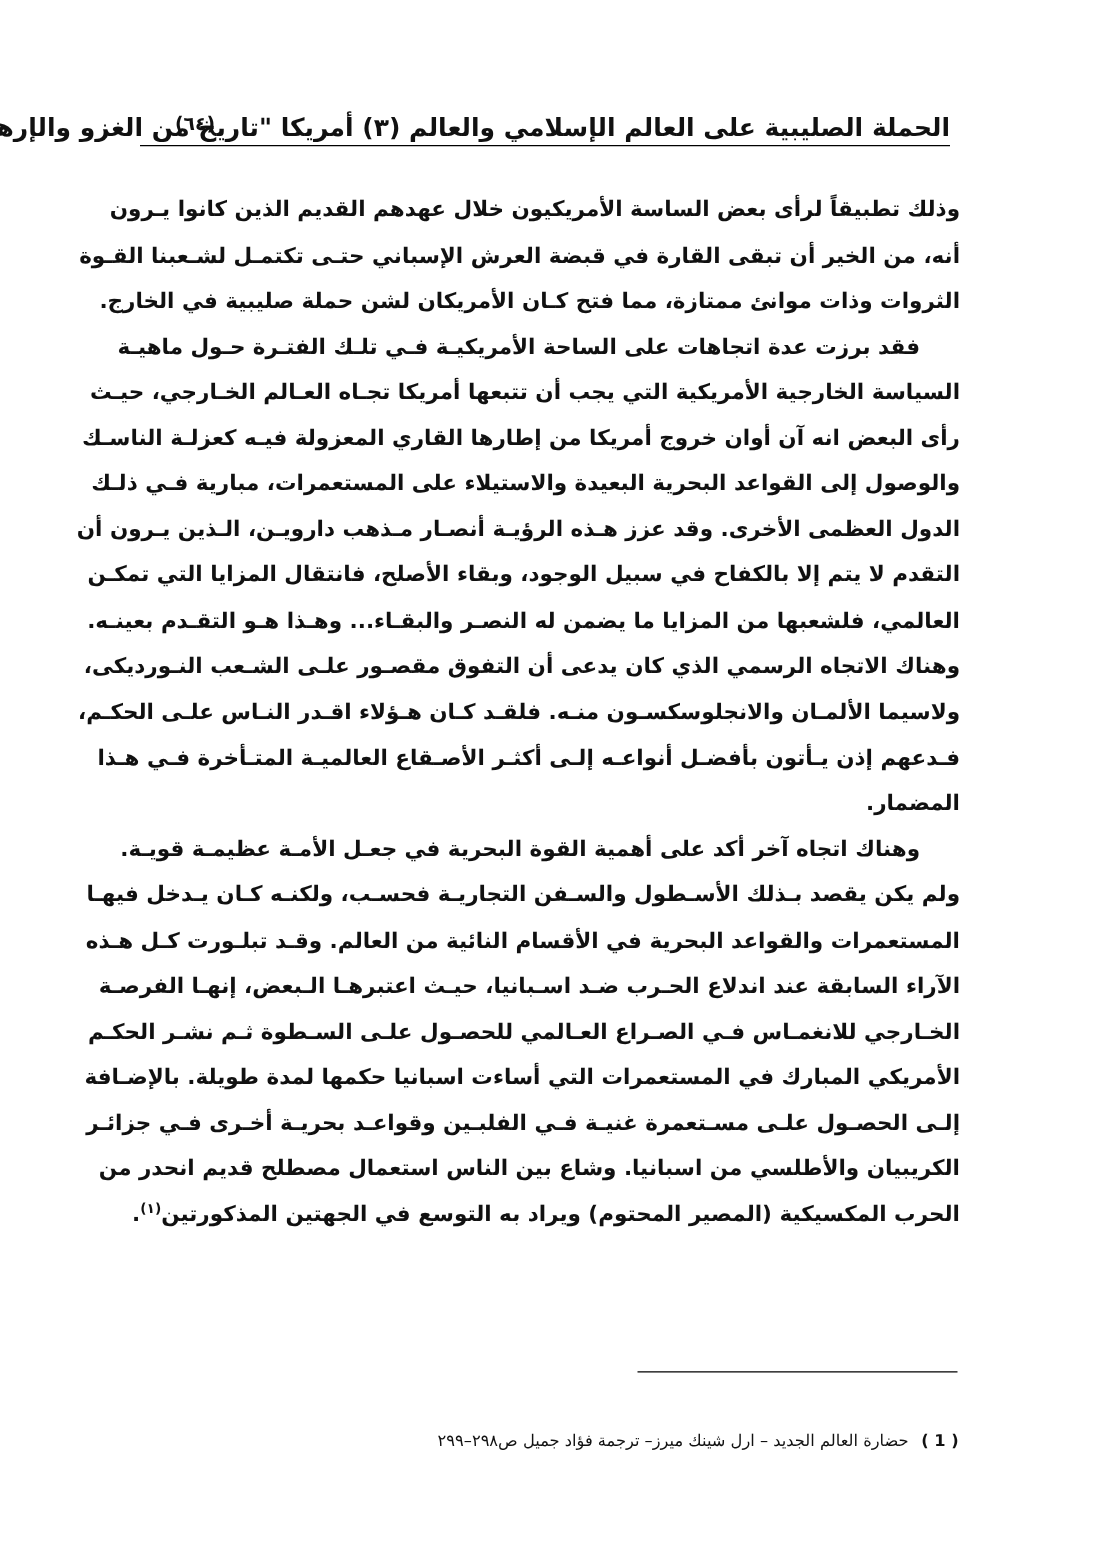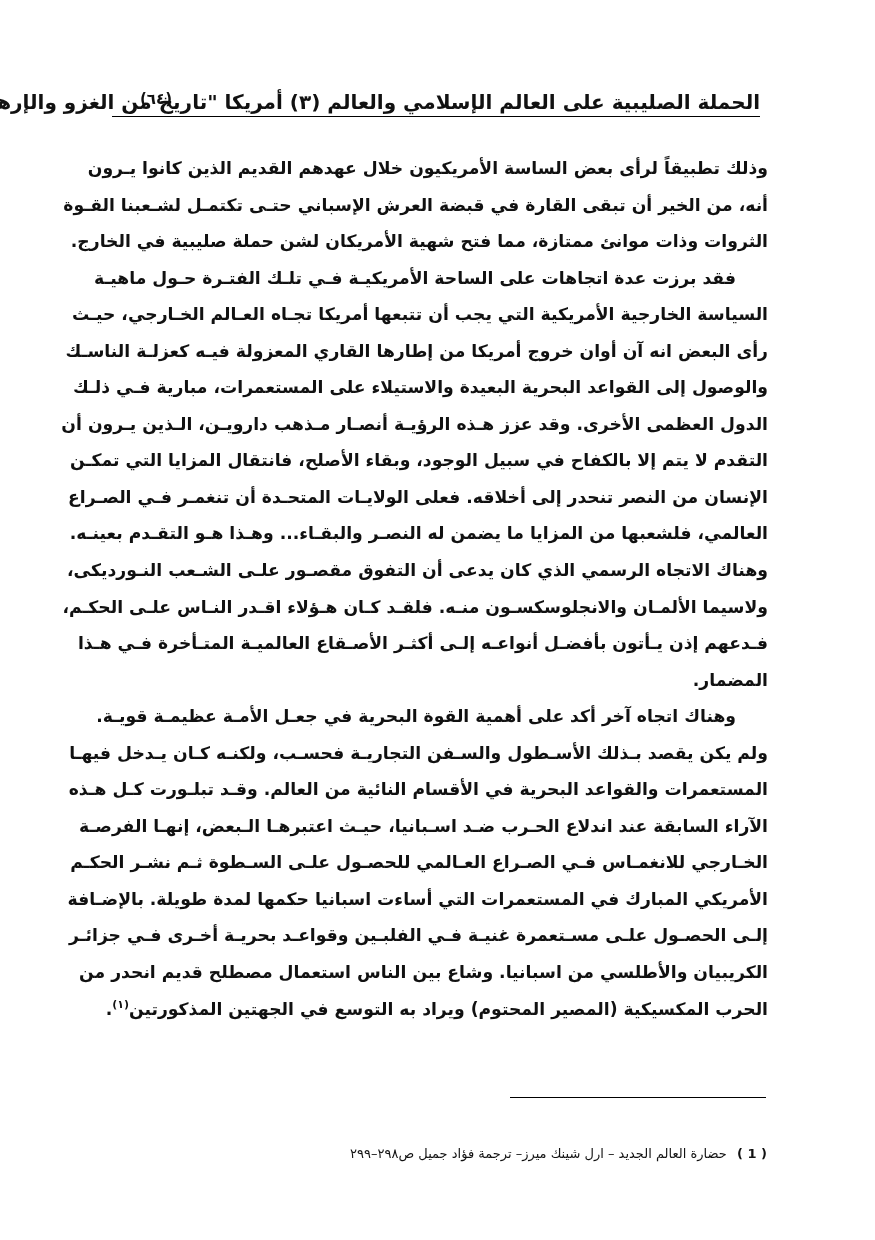--- a/index.html
+++ b/index.html
@@ -104,31 +104,30 @@
 <div class="header">
   <span class="header-title">الحملة الصليبية على العالم الإسلامي والعالم (٣) أمريكا "تاريخ من الغزو والإرهاب"..</span>
   <span class="header-page">(٦٤)</span>
 </div>
 
 <div class="body-text">
 
   <div>
     <span class="line">وذلك تطبيقاً لرأى بعض الساسة الأمريكيون خلال عهدهم القديم الذين كانوا يـرون</span>
     <span class="line">أنه، من الخير أن تبقى القارة في قبضة العرش الإسباني حتـى تكتمـل لشـعبنا القـوة</span>
-    <span class="line last">الثروات وذات موانئ ممتازة، مما فتح شهية الأمريكان لشن حملة صليبية في الخارج.</span>
+    <span class="line last">الثروات وذات موانئ ممتازة، مما فتح كـان الأمريكان لشن حملة صليبية في الخارج.</span>
   </div>
 
   <div>
     <span class="line indent">فقد برزت عدة اتجاهات على الساحة الأمريكيـة فـي تلـك الفتـرة حـول ماهيـة</span>
     <span class="line">السياسة الخارجية الأمريكية التي يجب أن تتبعها أمريكا تجـاه العـالم الخـارجي، حيـث</span>
     <span class="line">رأى البعض انه آن أوان خروج أمريكا من إطارها القاري المعزولة فيـه كعزلـة الناسـك</span>
     <span class="line">والوصول إلى القواعد البحرية البعيدة والاستيلاء على المستعمرات، مبارية فـي ذلـك</span>
     <span class="line">الدول العظمى الأخرى. وقد عزز هـذه الرؤيـة أنصـار مـذهب دارويـن، الـذين يـرون أن</span>
     <span class="line">التقدم لا يتم إلا بالكفاح في سبيل الوجود، وبقاء الأصلح، فانتقال المزايا التي تمكـن</span>
-    <span class="line">الإنسان من النصر تنحدر إلى أخلاقه. فعلى الولايـات المتحـدة أن تنغمـر فـي الصـراع</span>
     <span class="line">العالمي، فلشعبها من المزايا ما يضمن له النصـر والبقـاء... وهـذا هـو التقـدم بعينـه.</span>
     <span class="line">وهناك الاتجاه الرسمي الذي كان يدعى أن التفوق مقصـور علـى الشـعب النـورديكى،</span>
     <span class="line">ولاسيما الألمـان والانجلوسكسـون منـه. فلقـد كـان هـؤلاء اقـدر النـاس علـى الحكـم،</span>
     <span class="line">فـدعهم إذن يـأتون بأفضـل أنواعـه إلـى أكثـر الأصـقاع العالميـة المتـأخرة فـي هـذا</span>
     <span class="line last">المضمار.</span>
   </div>
 
   <div>
     <span class="line indent">وهناك اتجاه آخر أكد على أهمية القوة البحرية في جعـل الأمـة عظيمـة قويـة.</span>
     <span class="line">ولم يكن يقصد بـذلك الأسـطول والسـفن التجاريـة فحسـب، ولكنـه كـان يـدخل فيهـا</span>

